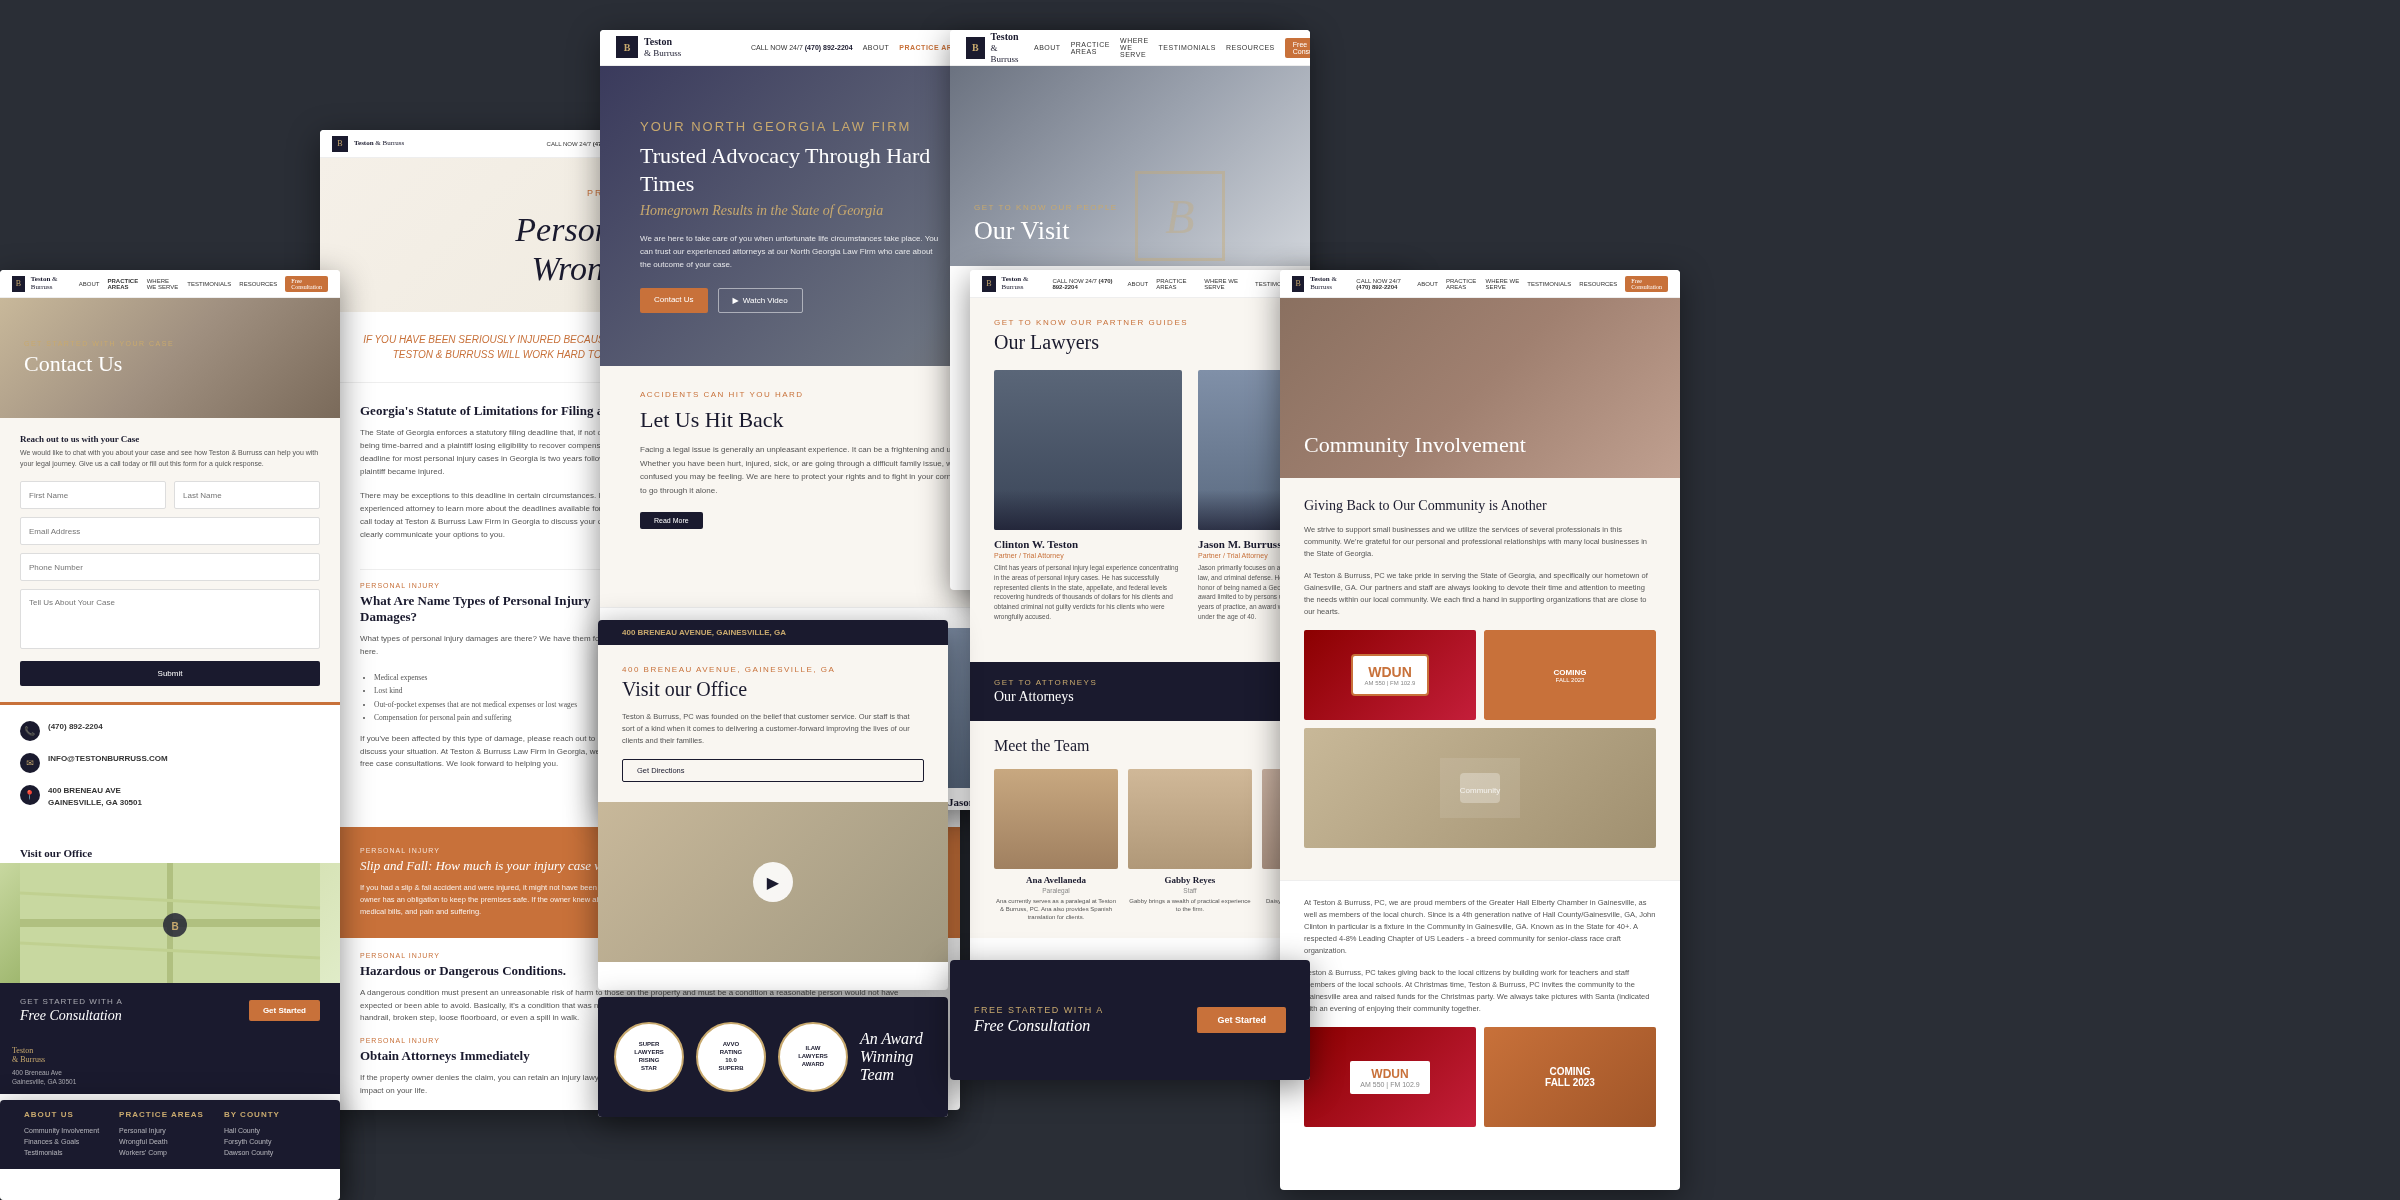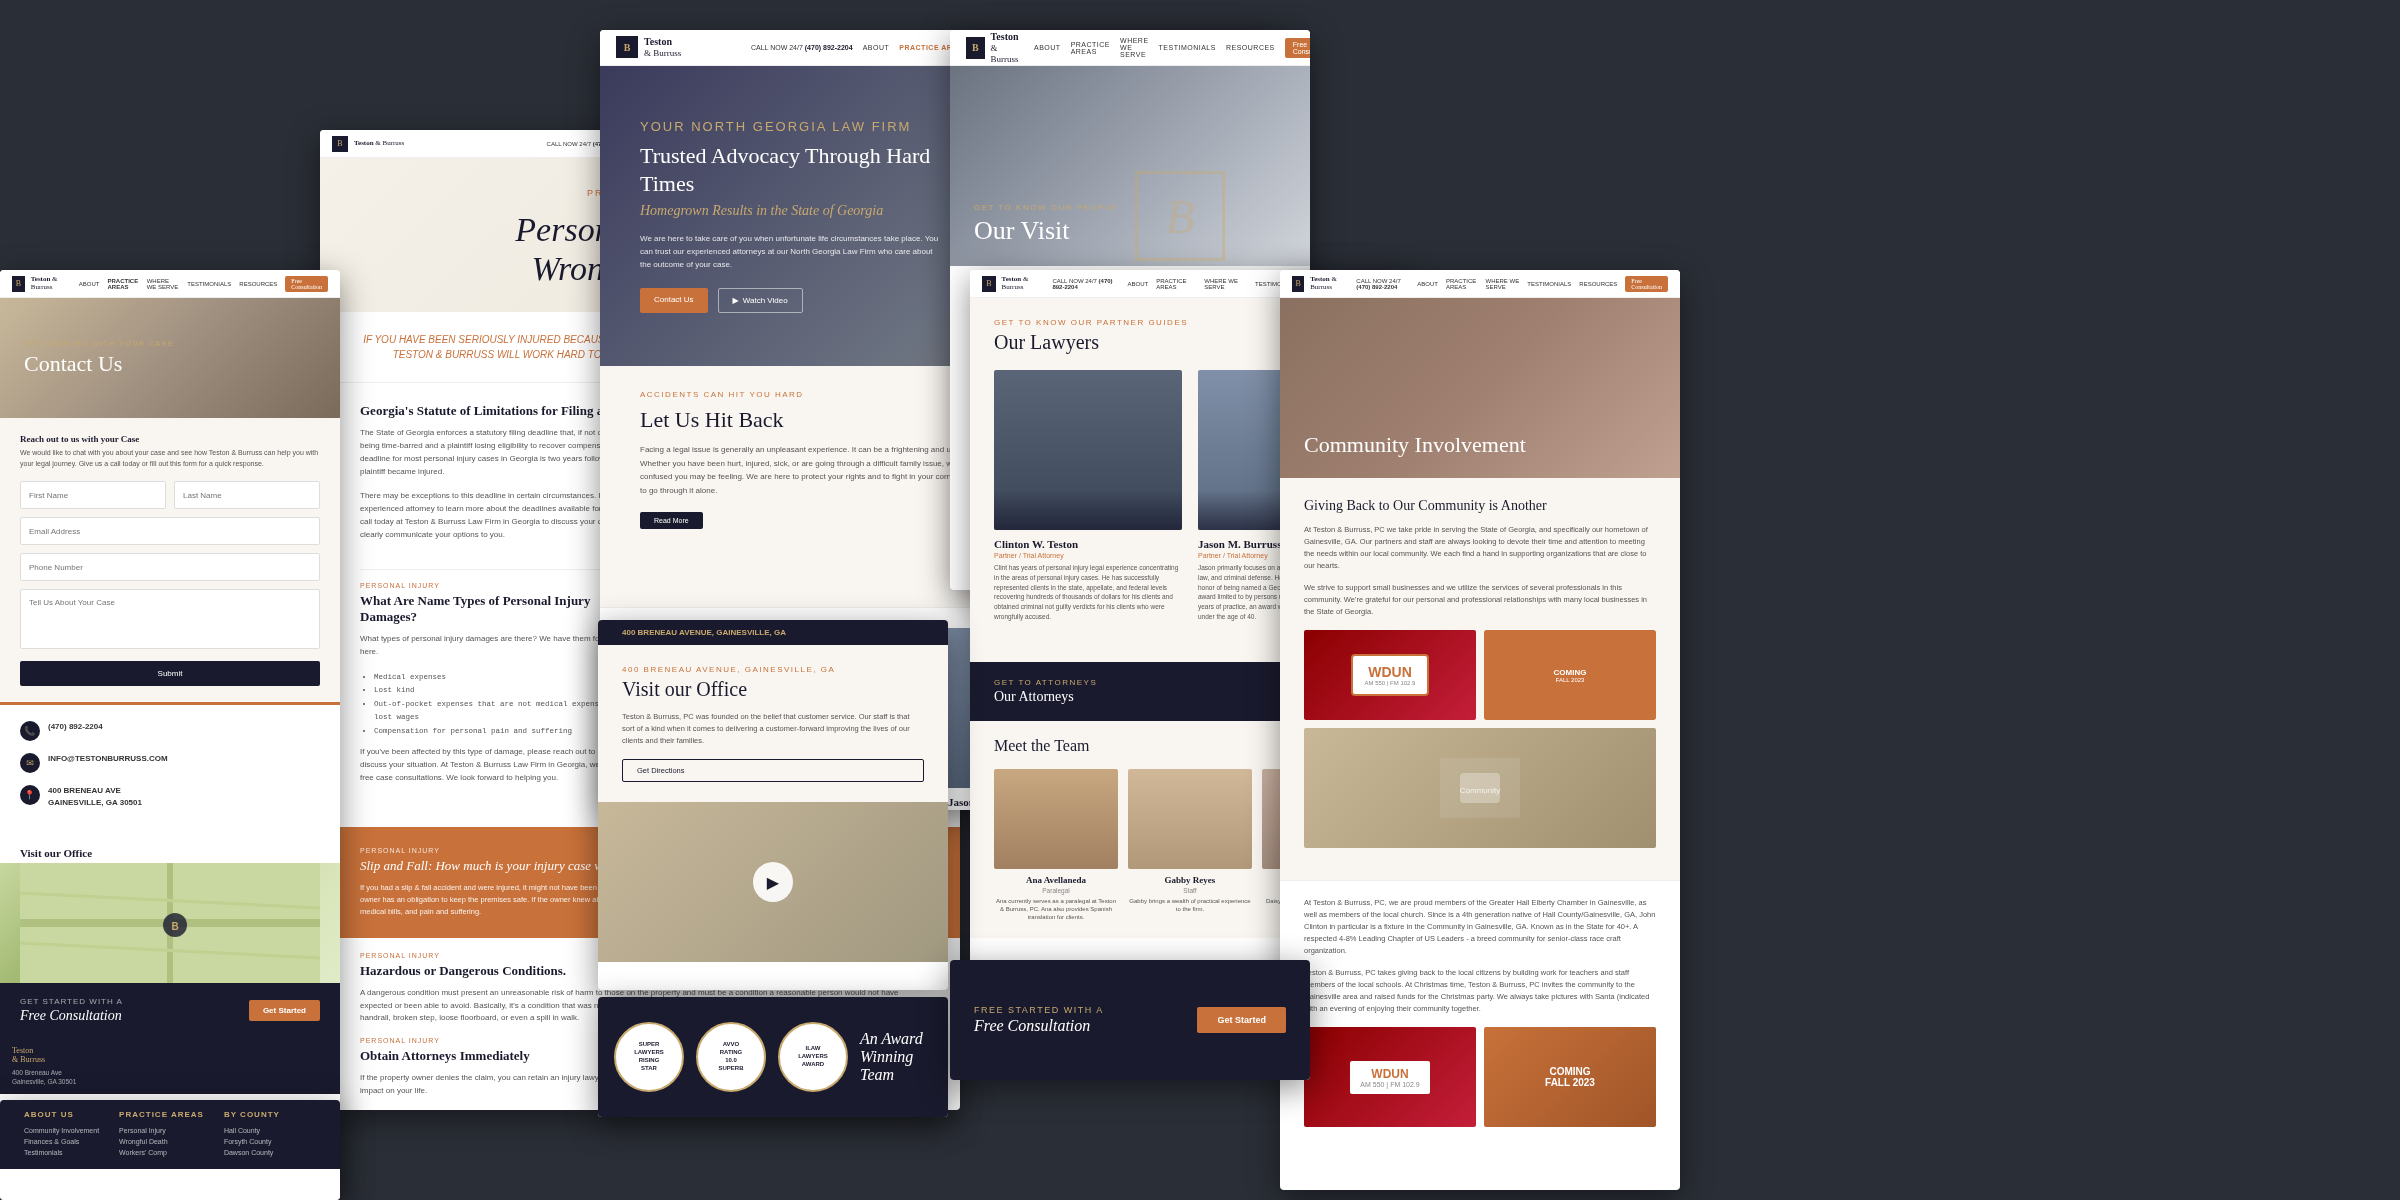--- a/index.html
+++ b/index.html
@@ -1224,21 +1224,21 @@
         </div>
       </div>
 
       <hr class="pi-section-divider">
 
       <div style="display:flex;gap:20px">
         <div style="flex:1">
           <div style="font-size:7px;color:#c8713a;font-family:Arial,sans-serif;text-transform:uppercase;letter-spacing:1px;margin-bottom:4px">PERSONAL INJURY</div>
           <div class="pi-section-title">What Are Name Types of Personal Injury Damages?</div>
           <div class="pi-text">What types of personal injury damages are there? We have them for you here.</div>
-          <ul style="font-size:7.5px;color:#555;font-family:Liberation Mono, monospace;padding-left:14px;line-height:1.8;margin-bottom:8px">
+          <ul style="font-size:7.5px;color:#555;font-family:Liberation Serif, serif;padding-left:14px;line-height:1.8;margin-bottom:8px">
             <li>Medical expenses</li>
             <li>Lost kind</li>
             <li>Out-of-pocket expenses that are not medical expenses or lost wages</li>
             <li>Compensation for personal pain and suffering</li>
           </ul>
           <div class="pi-text">If you've been affected by this type of damage, please reach out to us to discuss your situation. At Teston &amp; Burruss Law Firm in Georgia, we offer free case consultations. We look forward to helping you.</div>
         </div>
         <div style="flex:1">
           <div style="font-size:7px;color:#c8713a;font-family:Arial,sans-serif;text-transform:uppercase;letter-spacing:1px;margin-bottom:4px">PERSONAL INJURY</div>
           <div class="pi-section-title">Determining Fault for an Accident in Georgia</div>
@@ -1575,22 +1575,22 @@
 
     <div class="community-hero">
       <div class="community-hero-bg"></div>
       <div class="community-hero-text">
         <div class="community-title">Community Involvement</div>
       </div>
     </div>
 
     <div class="community-content">
       <div class="community-section-title">Giving Back to Our Community is Another</div>
+      <div class="community-text">We strive to support small businesses and we utilize the services of several professionals in this community. We're grateful for our personal and professional relationships with many local businesses in the State of Georgia.</div>
       <div class="community-text">At Teston &amp; Burruss, PC we take pride in serving the State of Georgia, and specifically our hometown of Gainesville, GA. Our partners and staff are always looking to devote their time and attention to meeting the needs within our local community. We each find a hand in supporting organizations that are close to our hearts.</div>
-      <div class="community-text">We strive to support small businesses and we utilize the services of several professionals in this community. We're grateful for our personal and professional relationships with many local businesses in the State of Georgia.</div>
 
       <div class="comm-right-grid">
         <div class="comm-img-thumb">
           <div class="comm-img-1" style="height:100%;display:flex;align-items:center;justify-content:center;gap:6px">
             <div class="wdun-badge">
               <div class="wdun-text">WDUN</div>
               <div class="wdun-sub">AM 550 | FM 102.9</div>
             </div>
           </div>
         </div>

